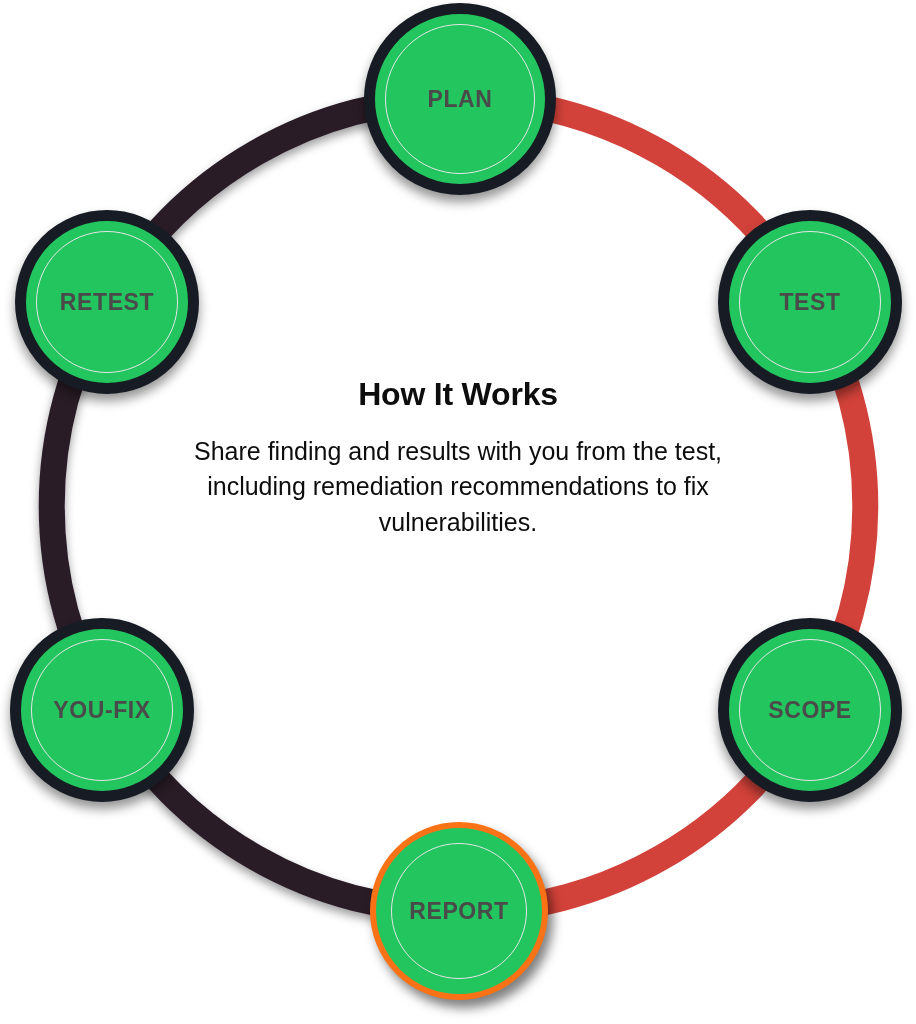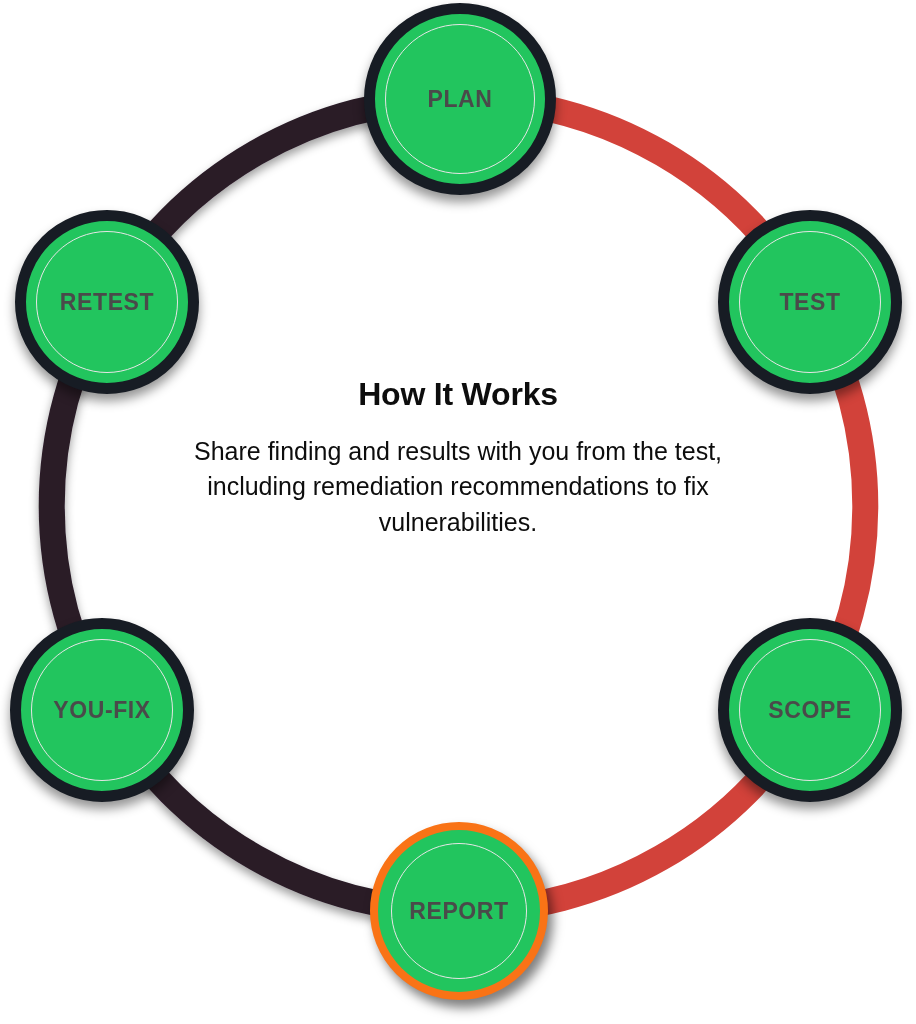--- a/index.html
+++ b/index.html
@@ -63,21 +63,21 @@
     display: flex;
     align-items: center;
     justify-content: center;
     z-index: 10;
   }
   .node-dark {
     border: 11px solid #171C24;
     box-shadow: 0 7px 11px rgba(0, 0, 0, 0.42);
   }
   .node-active {
-    border: 8px solid #f97316;
+    border: 6px solid #f97316;
     box-shadow: 5px 8px 11px rgba(0, 0, 0, 0.50);
   }
   .node-inner-ring {
     position: absolute;
     left: 50%;
     top: 50%;
     transform: translate(-50%, -50%);
     border-radius: 50%;
     border: 1px solid #E6E6E6;
     pointer-events: none;

